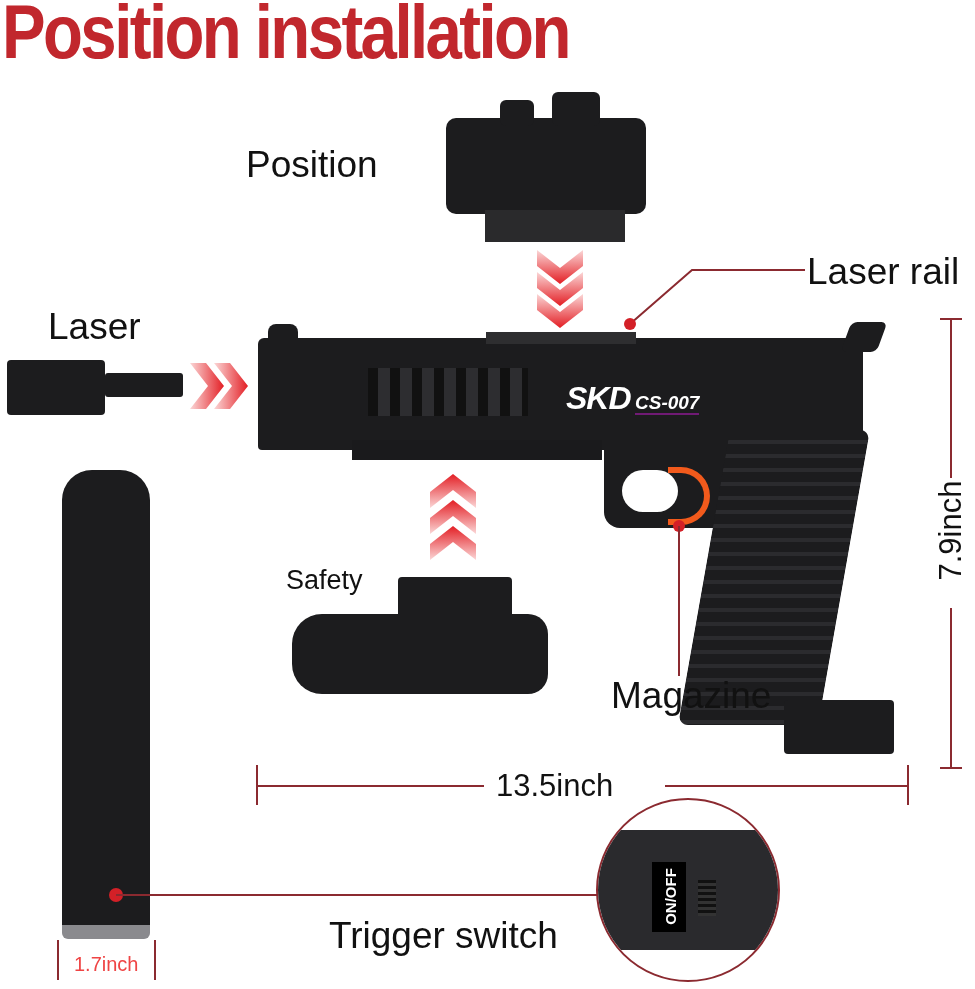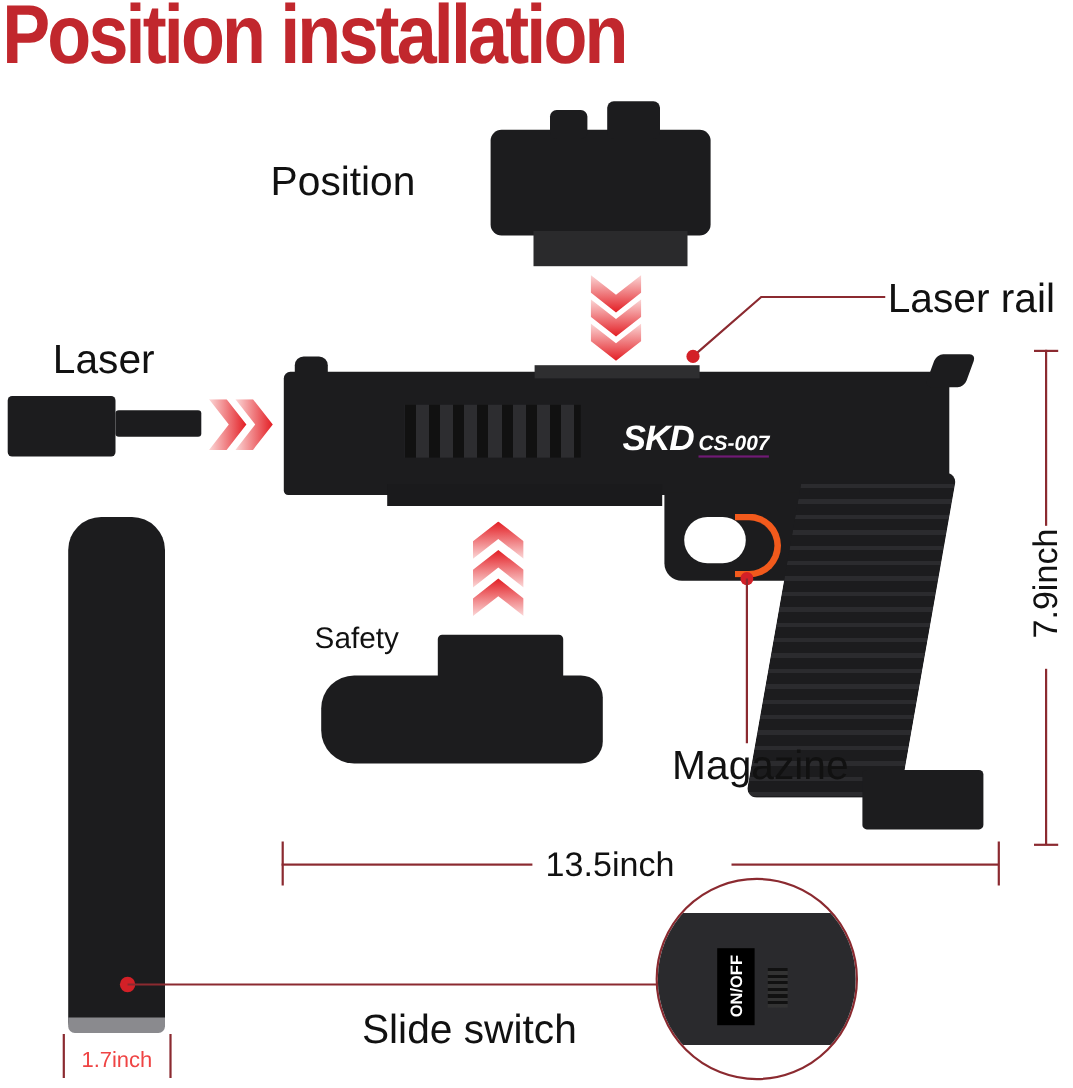--- a/index.html
+++ b/index.html
@@ -116,21 +116,21 @@
 <div class="abs dimline" style="left:907px;top:765px;width:2px;height:40px;"></div>
 
 <div class="abs dark" style="left:62px;top:470px;width:88px;height:465px;border-radius:30px 30px 6px 6px;"></div>
 <div class="abs" style="left:62px;top:925px;width:88px;height:14px;background:#8a8a8e;border-radius:0 0 6px 6px;"></div>
 <div class="abs" style="left:108px;top:887px;width:500px;height:16px;">
   <svg width="500" height="16">
       <circle cx="8" cy="8" r="7" fill="#d32027"></circle>
       <line x1="8" y1="8" x2="500" y2="8" stroke="#8b2a30" stroke-width="2"></line>
     </svg>
 </div>
-<div class="abs label" style="left:329px;top:917px;">Slide switch</div>
+<div class="abs label" style="left:329px;top:917px;">Trigger switch</div>
 
 <div class="abs dimline" style="left:57px;top:940px;width:2px;height:40px;"></div>
 <div class="abs" style="left:62px;top:953px;font-size:20px;color:#ef4444;white-space:nowrap;margin-left:12px;">1.7inch</div>
 <div class="abs dimline" style="left:154px;top:940px;width:2px;height:40px;"></div>
 
 <div class="abs" style="left:596px;top:798px;width:180px;height:180px;border-radius:50%;border:2px solid #8b2a30;overflow:hidden;background:#fff;">
   <div class="abs" style="left:0;top:30px;width:180px;height:120px;background:#2a2a2d;"></div>
   <div class="abs" style="left:54px;top:62px;width:34px;height:70px;background:#000;"></div>
   <div class="abs" style="left:32px;top:88px;width:80px;text-align:center;color:#fff;font-weight:700;font-size:15px;transform:rotate(-90deg);white-space:nowrap;">ON/OFF</div>
   <div class="abs" style="left:100px;top:80px;width:18px;height:36px;background:repeating-linear-gradient(180deg,#111 0 3px,#333 3px 6px);"></div>

